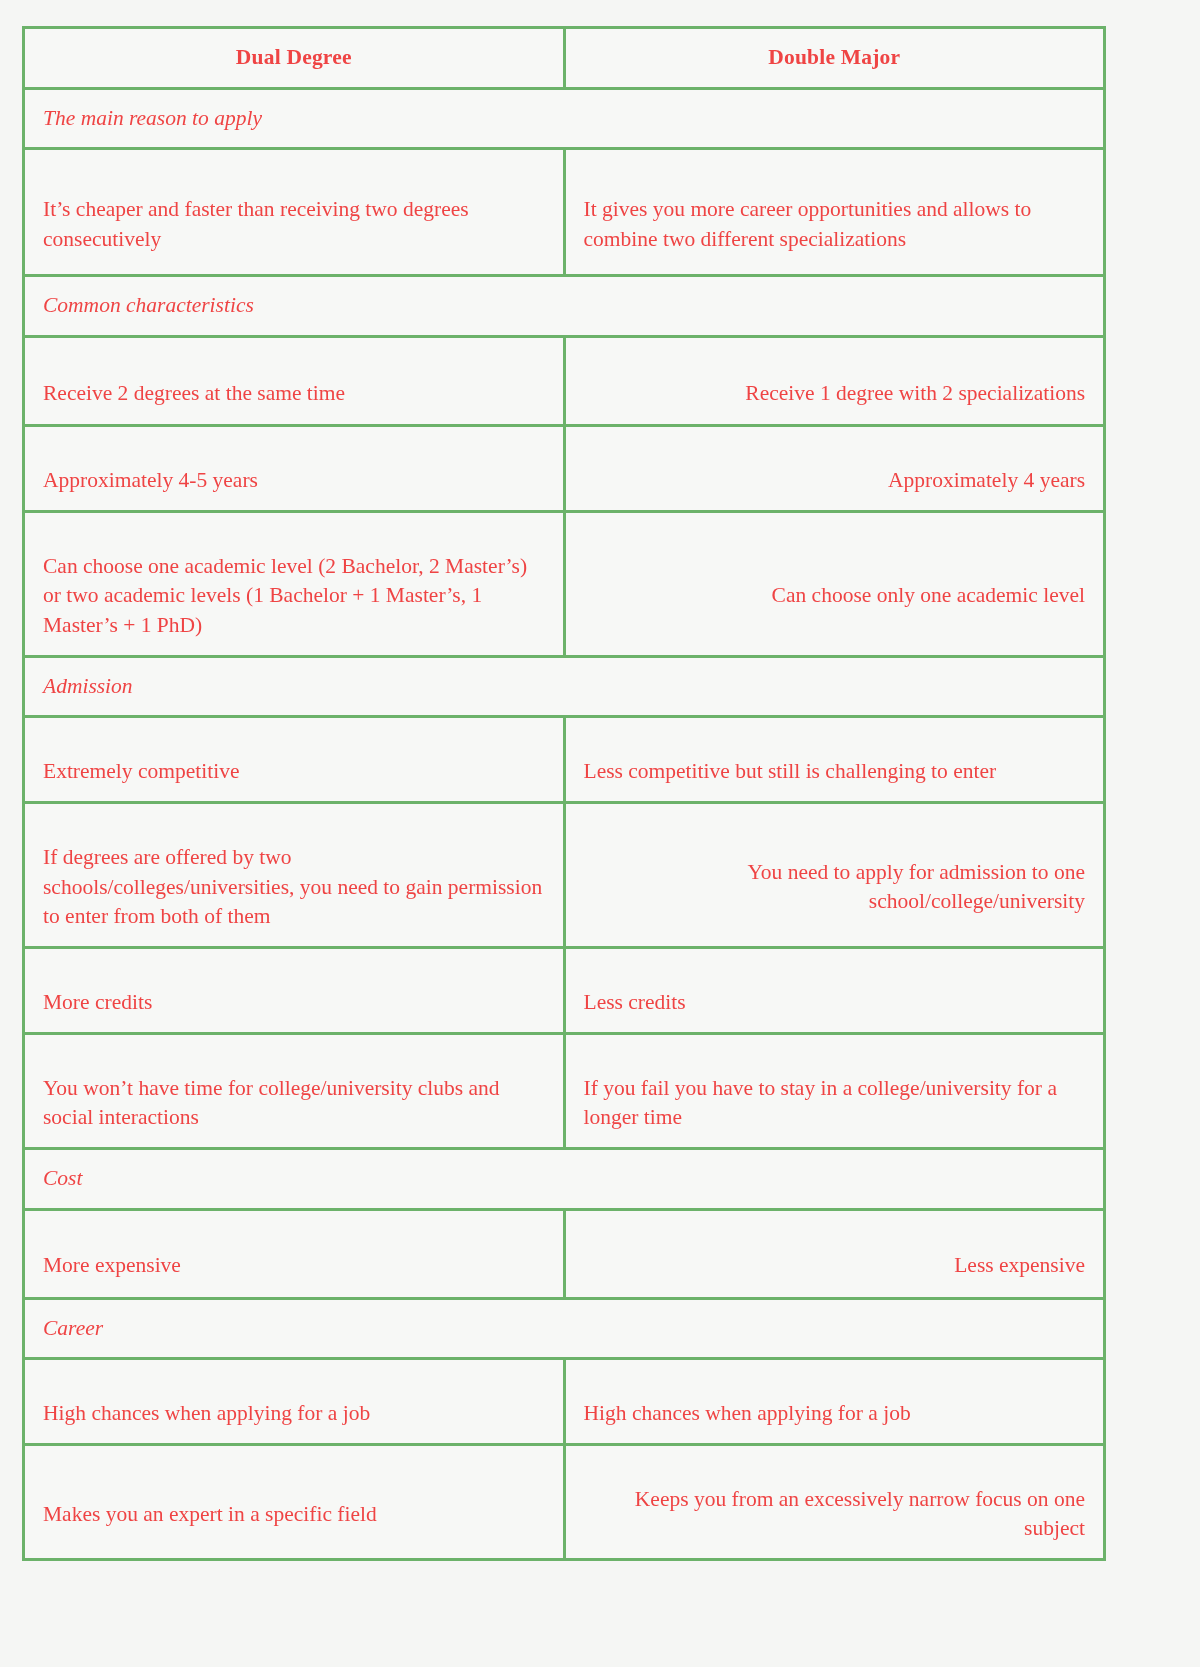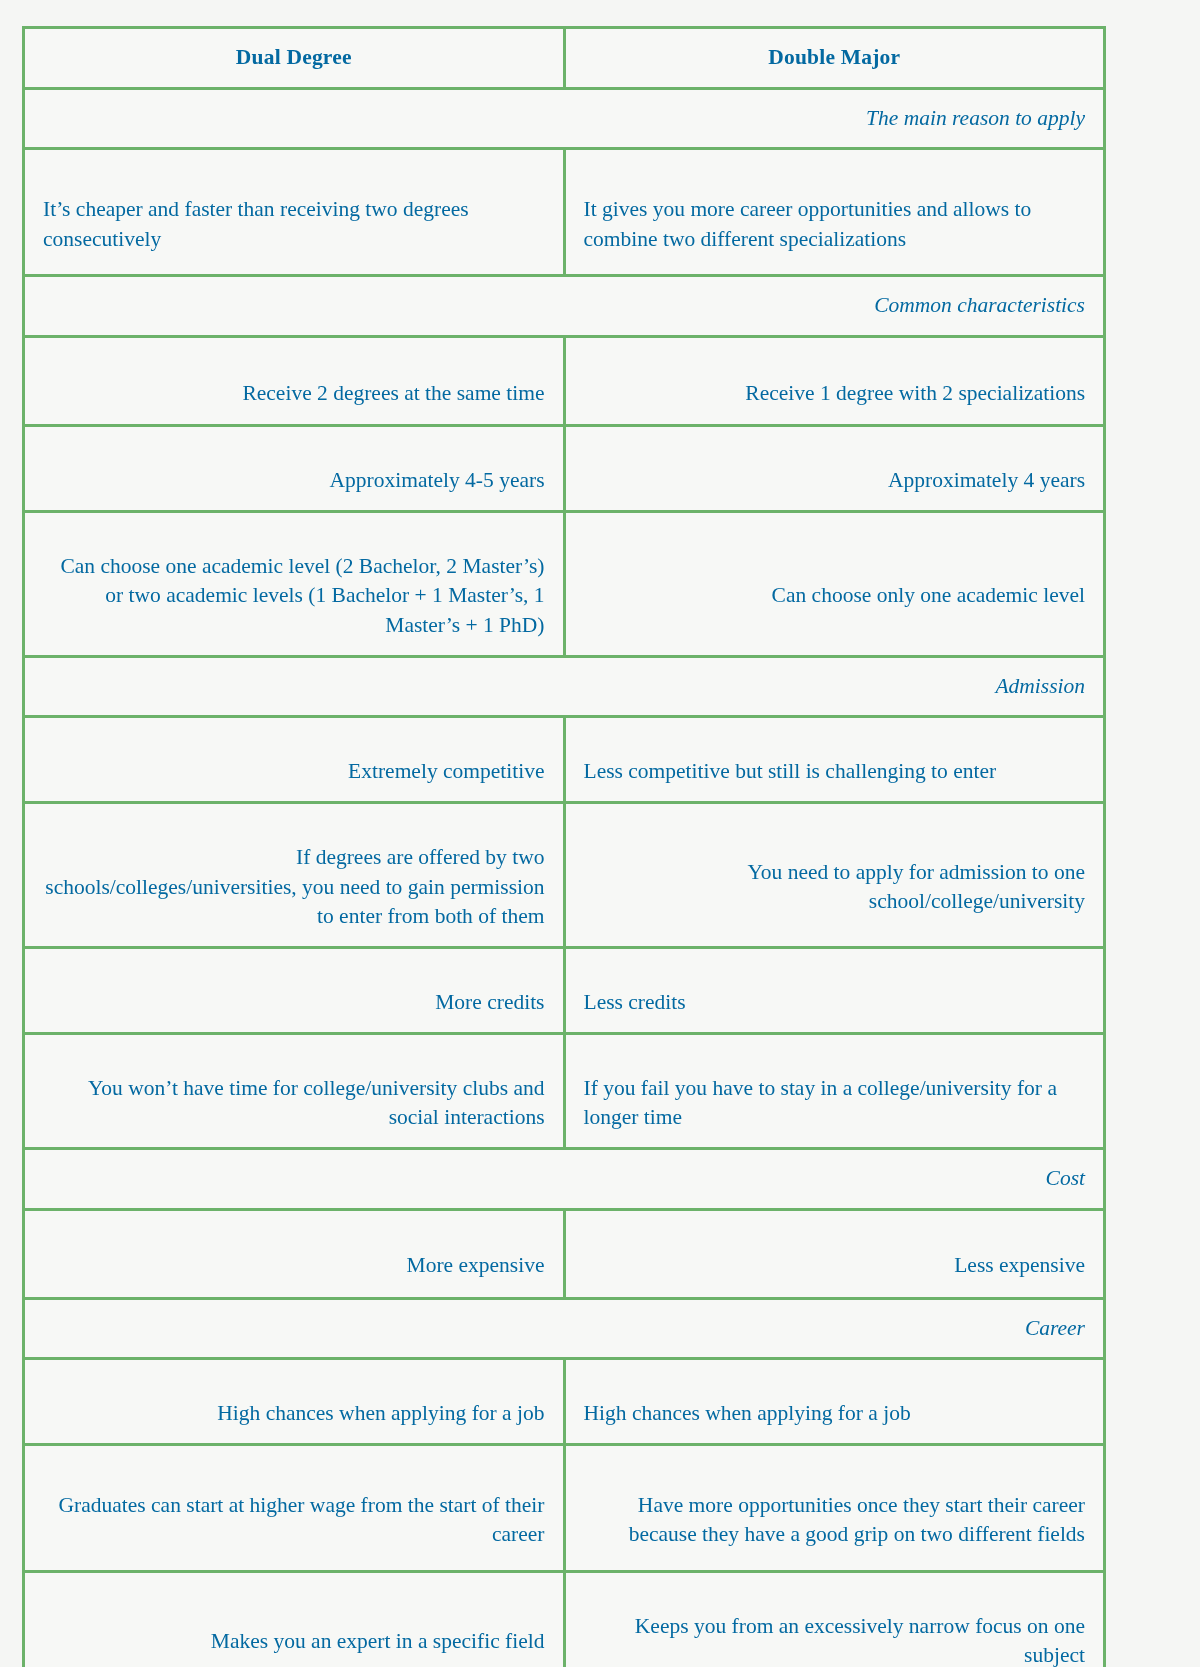--- a/index.html
+++ b/index.html
@@ -30,36 +30,36 @@
     background: #f7f8f6;
   }
 
   table.compare td {
     border: 3px solid #6cb26a;
     background: #f7f8f6;
     vertical-align: middle;
     padding: 14px 18px;
     font-size: 21.5px;
     line-height: 1.38;
-    color: #0369a1;
+    color: #ef4444;
   }
 
   
   td.col-head {
     text-align: center;
     font-weight: bold;
     font-size: 22.5px;
     height: 28px;
     padding: 16px 18px;
     letter-spacing: 0.2px;
   }
 
   
   td.section {
-    text-align: right;
+    text-align: left;
     font-style: italic;
     font-size: 23px;
     padding: 10px 18px;
     height: 22px;
     color: #3c3c3c;
   }
 
   
   td.cell {
     text-align: left;
@@ -69,21 +69,21 @@
     height: 96px;
   }
   td.cell.mid {
     height: 58px;
   }
   td.cell.short {
     height: 34px;
   }
 
   
-  td.indent-1 { padding-left: 34px; text-align: right; }
+  td.indent-1 { padding-left: 34px; }
   td.indent-2 { padding-left: 42px; }
   td.indent-3 { padding-left: 28px; text-align: right; }
 
   .cell-text {
     display: block;
     margin-top: 25px;
   }
 </style>
 </head>
 <body>
@@ -184,28 +184,20 @@
         </tr>
         <tr>
           <td class="cell short indent-1">
             <span class="cell-text">High chances when applying for a job</span>
           </td>
           <td class="cell short indent-2">
             <span class="cell-text">High chances when applying for a job</span>
           </td>
         </tr>
         <tr>
-          <td class="cell tall indent-1">
-            <span class="cell-text">Graduates can start at higher wage from the start of their career</span>
-          </td>
-          <td class="cell tall indent-3">
-            <span class="cell-text">Have more opportunities once they start their career because they have a good grip on two different fields</span>
-          </td>
-        </tr>
-        <tr>
           <td class="cell mid indent-1">
             <span class="cell-text">Makes you an expert in a specific field</span>
           </td>
           <td class="cell mid indent-3">
             <span class="cell-text">Keeps you from an excessively narrow focus on one subject</span>
           </td>
         </tr>
       </tbody>
   </table>
 </div>

